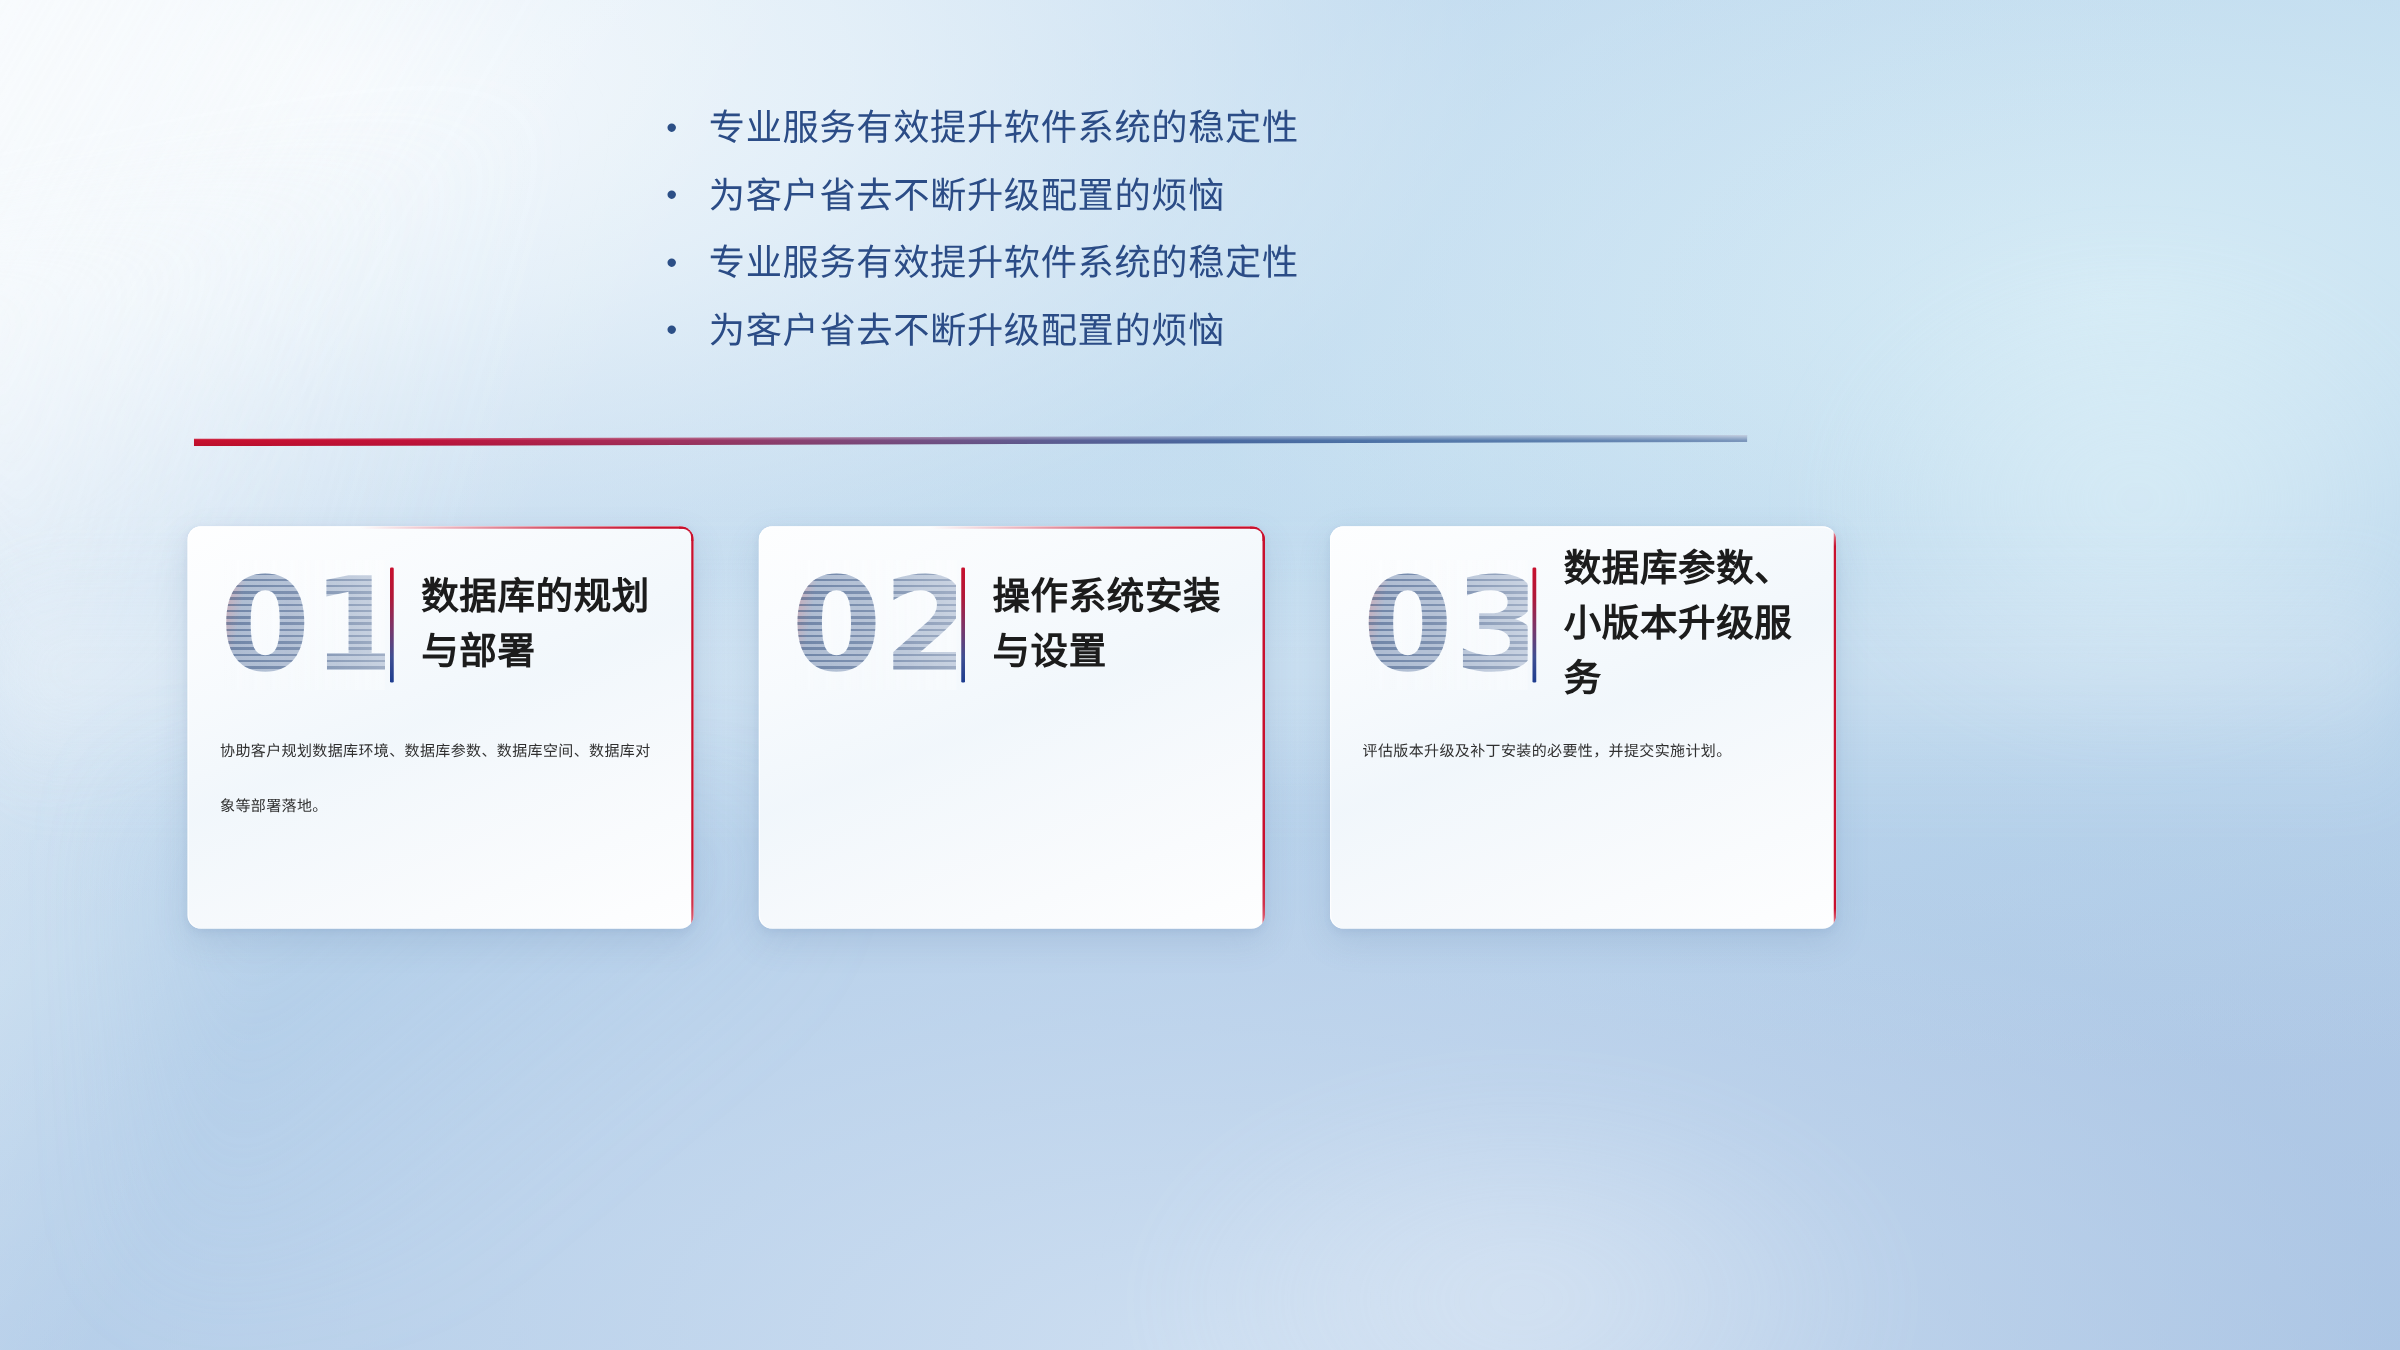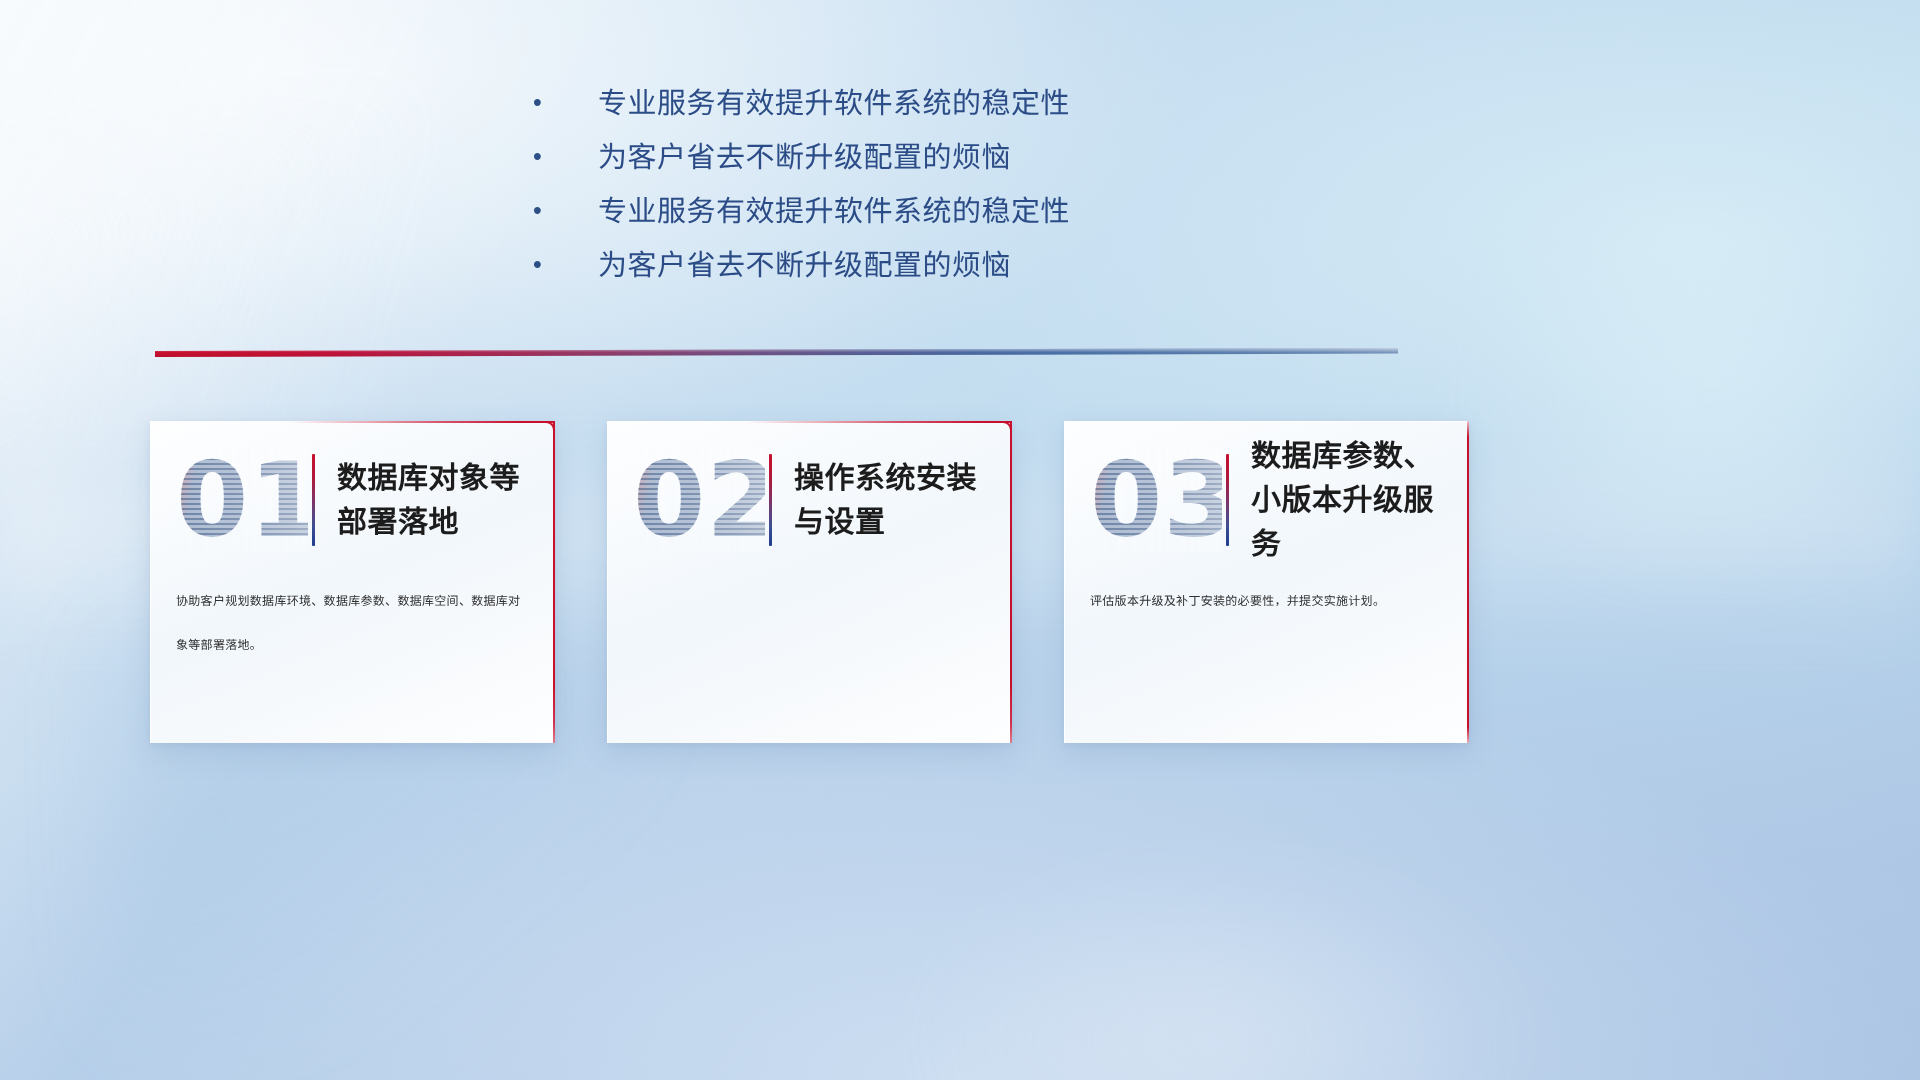--- a/index.html
+++ b/index.html
@@ -107,21 +107,20 @@
     text-align: left;
     transform: translateY(-2px);
   }
   .bullet-text {
     font-size: 29px;
     line-height: 34px;
     letter-spacing: .5px;
     color: #2b4c86;
     font-weight: 500;
     white-space: nowrap;
-    margin-left: 31px;
   }
 
   
   #divider {
     position: absolute;
     left: 155px;
     top: 348px;
     width: 1243px;
     height: 9px;
   }
@@ -158,21 +157,21 @@
     top: 421px;
     width: 1320px;
     height: 322px;
     display: flex;
     gap: 52px;
   }
   .card {
     position: relative;
     flex: 0 0 405px;
     height: 322px;
-    border-radius: 0;
+    border-radius: 11px;
     background:
       linear-gradient(158deg,
         rgba(255,255,255,.97) 0%,
         rgba(250,252,254,.97) 22%,
         rgba(243,248,252,.96) 48%,
         rgba(249,251,253,.97) 72%,
         rgba(255,255,255,.98) 100%);
     box-shadow:
       0 10px 26px rgba(86,120,163,.16),
       0 2px 6px rgba(86,120,163,.10),
@@ -355,21 +354,21 @@
 
     <div class="card">
       <div class="card-accent">
         <div class="top"></div>
         <div class="corner"></div>
         <div class="right"></div>
       </div>
       <div class="card-head">
         <div class="card-number">01</div>
         <div class="card-divider-bar"></div>
-        <div class="card-title">数据库对象等部署落地</div>
+        <div class="card-title">数据库的规划与部署</div>
       </div>
       <div class="card-body">协助客户规划数据库环境、数据库参数、数据库空间、数据库对象等部署落地。</div>
     </div>
 
     <div class="card">
       <div class="card-accent">
         <div class="top"></div>
         <div class="corner"></div>
         <div class="right"></div>
       </div>

